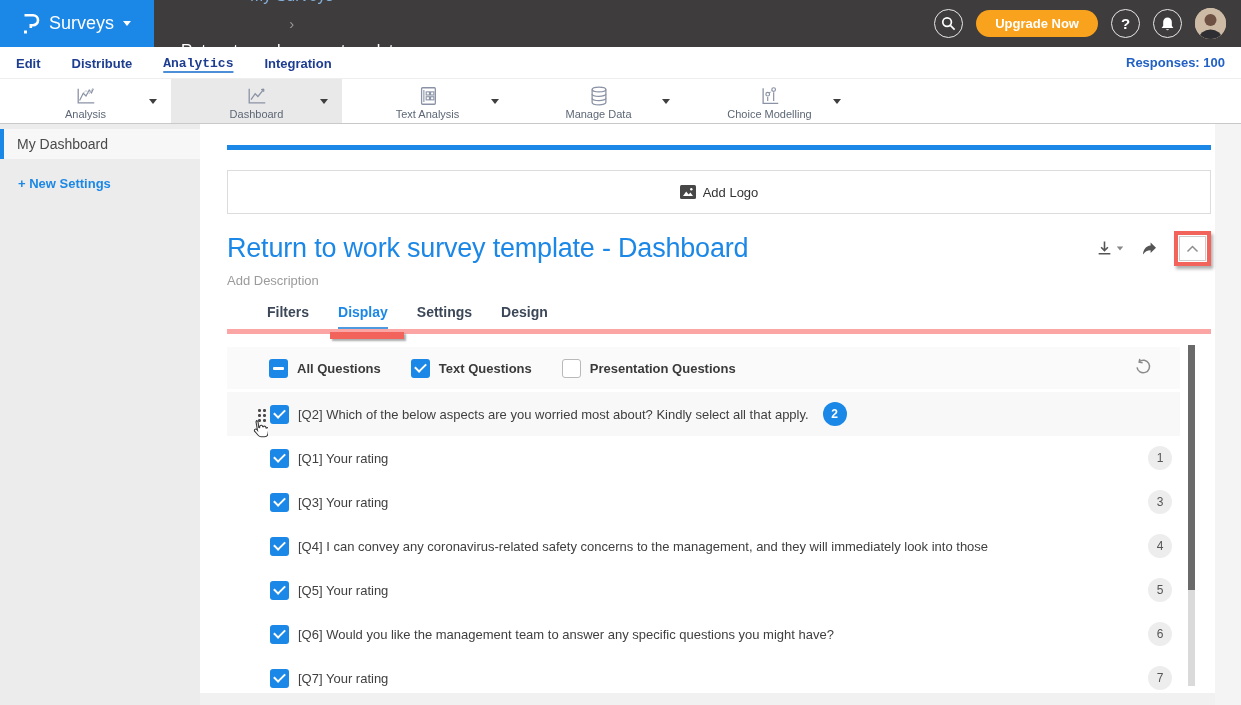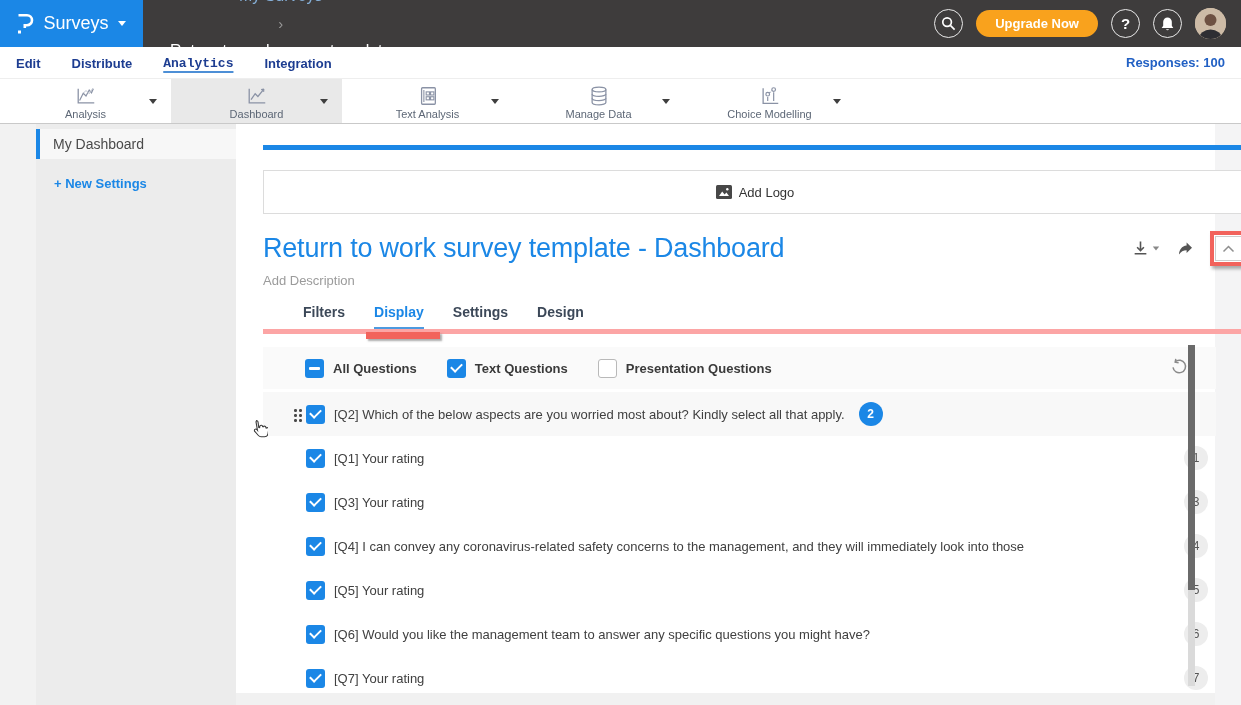--- a/index.html
+++ b/index.html
@@ -2,21 +2,21 @@
 <html><head>
 <meta charset="utf-8">
 <style>
   * { margin:0; padding:0; box-sizing:border-box; }
   html,body { background:#fff; }
   body { font-family:"Liberation Sans", sans-serif; }
   .app { position:relative; width:1241px; height:705px; overflow:hidden; background:#f2f2f2; }
 
   
   .header { display:flex; align-items:center; height:47px; background:#3e3c3c; }
-  .logo-area { display:flex; align-items:center; justify-content:center; gap:9px; width:143px; height:47px; background:#1b87e6; cursor:pointer; }
+  .logo-area { display:flex; align-items:center; justify-content:center; gap:9px; width:154px; height:47px; background:#1b87e6; cursor:pointer; }
   .logo-area .product { color:#fff; font-size:18px; }
   .caret { width:0; height:0; border-left:4px solid transparent; border-right:4px solid transparent; border-top:5px solid currentColor; display:inline-block; }
   .logo-area .caret { color:#fff; }
   .breadcrumb { display:flex; align-items:center; gap:10px; margin-left:27px; font-size:16px;flex-direction:column; }
   .breadcrumb .parent { color:#85aed6; cursor:pointer; text-decoration:none; }
   .breadcrumb .sep { color:#9a9a9a; font-size:15px; }
   .breadcrumb .current { color:#fff; }
   .header-right { margin-left:auto; display:flex; align-items:center; gap:13px; padding-right:15px; }
   .circle-btn { width:29px; height:29px; border-radius:50%; border:1.5px solid #e9e9e9; display:flex; align-items:center; justify-content:center; color:#fff; font-size:15px; font-weight:bold; background:transparent; cursor:pointer; }
   .upgrade-btn { background:#f9a21d; color:#fff; font-size:13px; font-weight:bold; border:none; border-radius:14px; padding:6px 19px; cursor:pointer; }
@@ -30,21 +30,21 @@
 
   
   .toolbar { display:flex; align-items:stretch; height:45px; background:#fff; border-bottom:1px solid #c9c9c9; }
   .tb-item { position:relative; width:171px; display:flex; flex-direction:column; align-items:center; justify-content:center; padding-top:2px; cursor:pointer; }
   .tb-item.active { background:#e9e9e9; }
   .tb-item svg { display:block; }
   .tb-item .tb-label { font-size:11px; color:#5d6776; margin-top:1px; }
   .tb-item .caret { position:absolute; right:14px; top:20px; color:#3f3f3f; }
 
   
-  .body-row { display:flex; height:581px;padding-left:36px; }
+  .body-row { display:flex; height:581px; }
   .sidebar { width:200px; background:#ececec; flex:none; }
   .sb-item { height:30px; margin-top:5px; background:#f7f7f7; border-left:4px solid #1b87e6; display:flex; align-items:center; padding-left:13px; font-size:14px; color:#4a4a4a; cursor:pointer; }
   .sb-new { display:block; margin:17px 0 0 18px; font-size:13px; font-weight:bold; color:#1b87e6; cursor:pointer; text-decoration:none; }
 
   .main { position:relative; flex:1; background:#fff; overflow:hidden; }
   .main .right-strip { position:absolute; top:0; right:0; bottom:0; width:26px; background:#f4f4f5; }
   .main .bottom-strip { position:absolute; left:0; right:26px; bottom:0; height:12px; background:#f1f1f1; }
 
   .card { position:relative; margin-left:27px; width:984px; }
   .blue-bar { margin-top:21px; height:5px; background:#1b87e6; }

